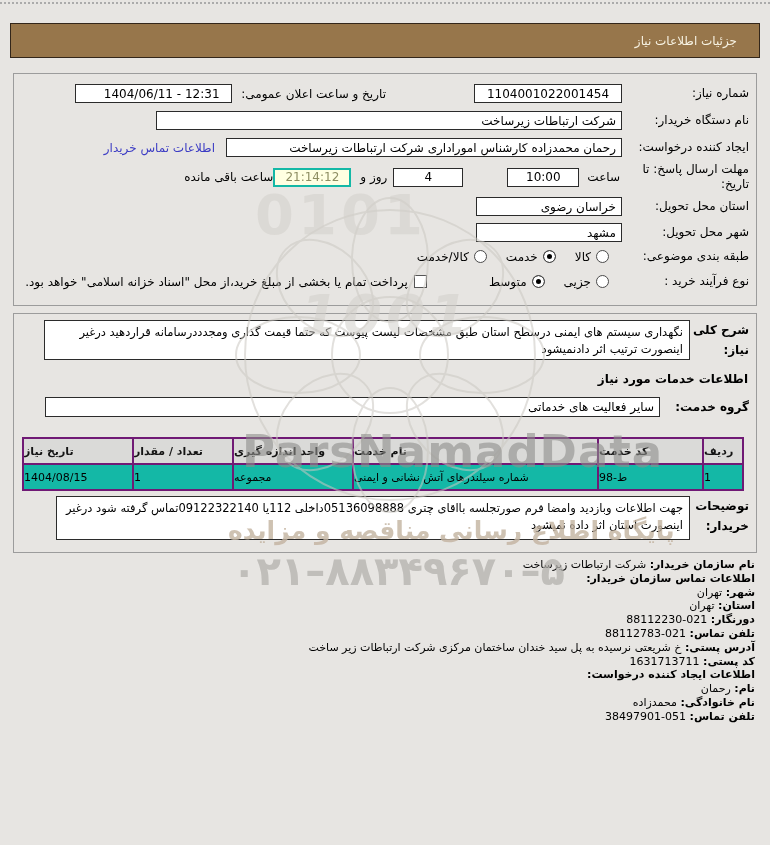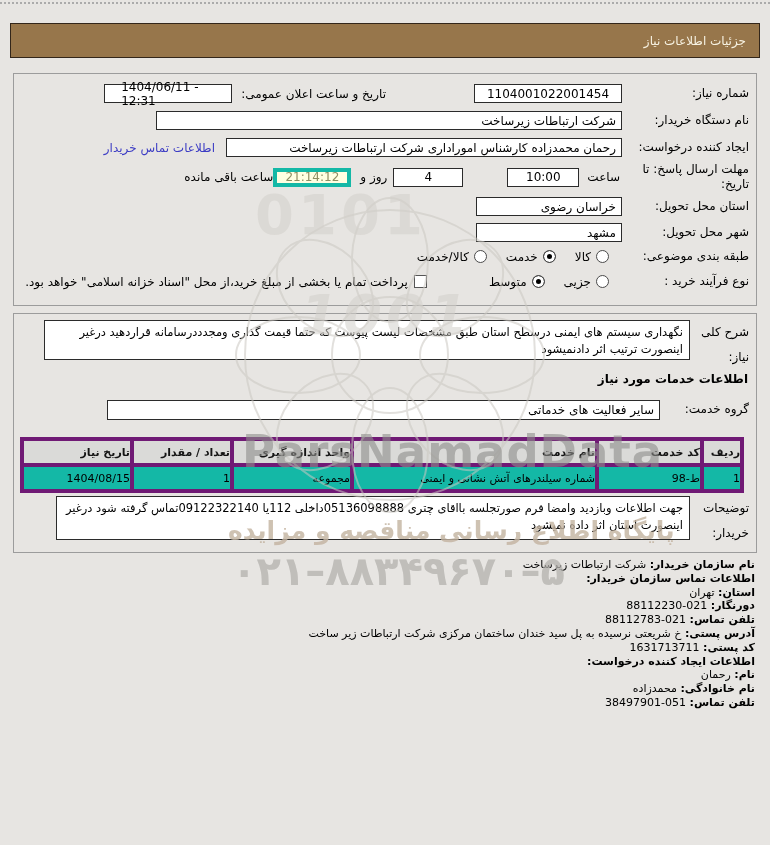--- a/index.html
+++ b/index.html
@@ -12,44 +12,44 @@
     color:#000;
     direction:rtl;
     overflow:hidden;
   }
   .dotted-top { position:absolute; top:2px; left:0; width:770px; height:0; border-top:2px dotted #ababab; }
 
   .title-bar {
     position:absolute; top:23px; right:10px; left:10px; height:35px;
     background:#97764b; border:1px solid #33261a;
     display:flex; align-items:center;
-    color:#f7f2e2; font-size:12px; padding:0 13px;
+    color:#f7f2e2; font-size:12px; padding:0 22px;
   }
 
   .panel {
     position:absolute; right:13px; left:13px;
     border:1px solid #9c9c9c; background:#e7e5e2;
   }
   .panel-1 { top:73px; height:233px; }
   .panel-2 { top:313px; height:240px; }
 
   .row { position:absolute; right:0; left:0; display:flex; align-items:center; }
   .lbl { width:128px; padding-right:7px; flex:0 0 auto; line-height:15px; }
-  .lbl-sm { width:64px; padding-right:7px; flex:0 0 auto; font-weight:normal; line-height:25px; }
+  .lbl-sm { width:64px; padding-right:7px; flex:0 0 auto; font-weight:bold; line-height:20px; }
   .bold { font-weight:bold; }
 
   .inp {
     background:#fff; border:1px solid #2b2b2b; height:19px;
     display:flex; align-items:center; font-size:12px; flex:0 0 auto;
   }
   .center { justify-content:center; }
   .rpad { padding-right:5px; justify-content:flex-start; }
   .ltr { direction:ltr; unicode-bidi:isolate; }
 
-  .countdown { background:#ffffe1; border:4px solid #14b8a6; color:#8e8e62; }
+  .countdown { background:#ffffe1; border:2px solid #14b8a6; color:#8e8e62; }
 
   .link { color:#3c3cc4; cursor:pointer; }
 
   .radio {
     width:13px; height:13px; border-radius:50%;
     border:1px solid #4a4a4a; background:#fff;
     display:inline-block; flex:0 0 auto; margin-left:5px;
   }
   .radio.checked { background:#000; box-shadow: inset 0 0 0 3px #fff; }
   .checkbox {
@@ -59,21 +59,21 @@
   .opt { display:flex; align-items:center; margin-right:19px; }
 
   .txtbox {
     background:#fff; border:1px solid #2b2b2b;
     font-size:11.5px; line-height:17px; padding:3px 6px; text-align:right;
   }
 
   .sec-heading { position:absolute; right:8px; font-weight:bold; font-size:12px; }
 
   table.svc { border-collapse:collapse; table-layout:fixed; width:720px; position:absolute; top:123px; right:12px; }
-  table.svc th, table.svc td { border:4px solid #701a75; height:26px; text-align:right; font-size:11px; overflow:hidden; }
+  table.svc th, table.svc td { border:2px solid #701a75; height:26px; text-align:left; font-size:11px; overflow:hidden; }
   table.svc th { background:#dadad8; font-weight:bold; color:#141414; }
   table.svc td { background:#14b8a6; }
 
   .contact { position:absolute; top:558px; right:15px; left:15px; font-size:11px; line-height:13.8px; }
   .contact .line { white-space:nowrap; }
 
   
   .wm { position:absolute; pointer-events:none; z-index:9; }
   .wm-circle { left:150px; top:165px; opacity:.55; }
   .wm-digits1 { left:255px; top:182px; font-size:56px; font-weight:bold; color:#d3d0cb; opacity:.55; letter-spacing:4px; }
@@ -90,21 +90,21 @@
 <div class="title-bar">
   <span>جزئیات اطلاعات نیاز</span>
 </div>
 
 <div class="panel panel-1">
 
   <div class="row" style="top:10px;">
     <div class="lbl">شماره نیاز:</div>
     <div class="inp center ltr" style="width:148px; margin-right:6px;">1104001022001454</div>
     <div style="margin-right:88px;">تاریخ و ساعت اعلان عمومی:</div>
-    <div class="inp center ltr" style="width:128px; margin-right:9px;padding-left:16px;">1404/06/11 - 12:31</div>
+    <div class="inp center ltr" style="width:157px; margin-right:9px;padding-left:16px;">1404/06/11 - 12:31</div>
   </div>
 
   <div class="row" style="top:37px;">
     <div class="lbl">نام دستگاه خریدار:</div>
     <div class="inp rpad" style="width:466px; margin-right:6px;">شرکت ارتباطات زیرساخت</div>
   </div>
 
   <div class="row" style="top:64px;">
     <div class="lbl">ایجاد کننده درخواست:</div>
     <div class="inp rpad" style="width:396px; margin-right:6px;">رحمان محمدزاده کارشناس اموراداری  شرکت ارتباطات زیرساخت</div>
@@ -169,21 +169,21 @@
 
   <div class="row" style="top:6px; align-items:flex-start;">
     <div class="lbl-sm">شرح کلی نیاز:</div>
     <div class="txtbox" style="width:646px; height:40px; margin-right:2px;">نگهداری سیستم های ایمنی درسطح استان طبق مشخصات لیست پیوست که حتما قیمت گذاری ومجدددرسامانه قراردهید درغیر اینصورت ترتیب اثر دادنمیشود</div>
   </div>
 
   <div class="sec-heading" style="top:58px;">اطلاعات خدمات مورد نیاز</div>
 
   <div class="row" style="top:83px;">
     <div class="lbl-sm" style="width:96px;">گروه خدمت:</div>
-    <div class="inp rpad" style="width:553px; height:20px;">سایر فعالیت های خدماتی</div>
+    <div class="inp rpad" style="width:615px; height:20px;">سایر فعالیت های خدماتی</div>
   </div>
 
   <table class="svc">
     <colgroup>
       <col style="width:40px">
         <col style="width:105px">
         <col style="width:245px">
       <col style="width:120px">
         <col style="width:100px">
         <col style="width:110px">
@@ -218,20 +218,24 @@
 </div>
 
 <div class="contact">
   <div class="line">
     <span class="bold">نام سازمان خریدار:</span>
     <span>شرکت ارتباطات زیرساخت</span>
   </div>
 
   <div class="line bold">اطلاعات تماس سازمان خریدار:</div>
   <div class="line">
+    <span class="bold">شهر:</span>
+    <span>تهران</span>
+  </div>
+  <div class="line">
     <span class="bold">استان:</span>
     <span>تهران</span>
   </div>
   <div class="line">
     <span class="bold">دورنگار:</span>
     <span class="ltr">88112230-021</span>
   </div>
   <div class="line">
     <span class="bold">تلفن تماس:</span>
     <span class="ltr">88112783-021</span>

